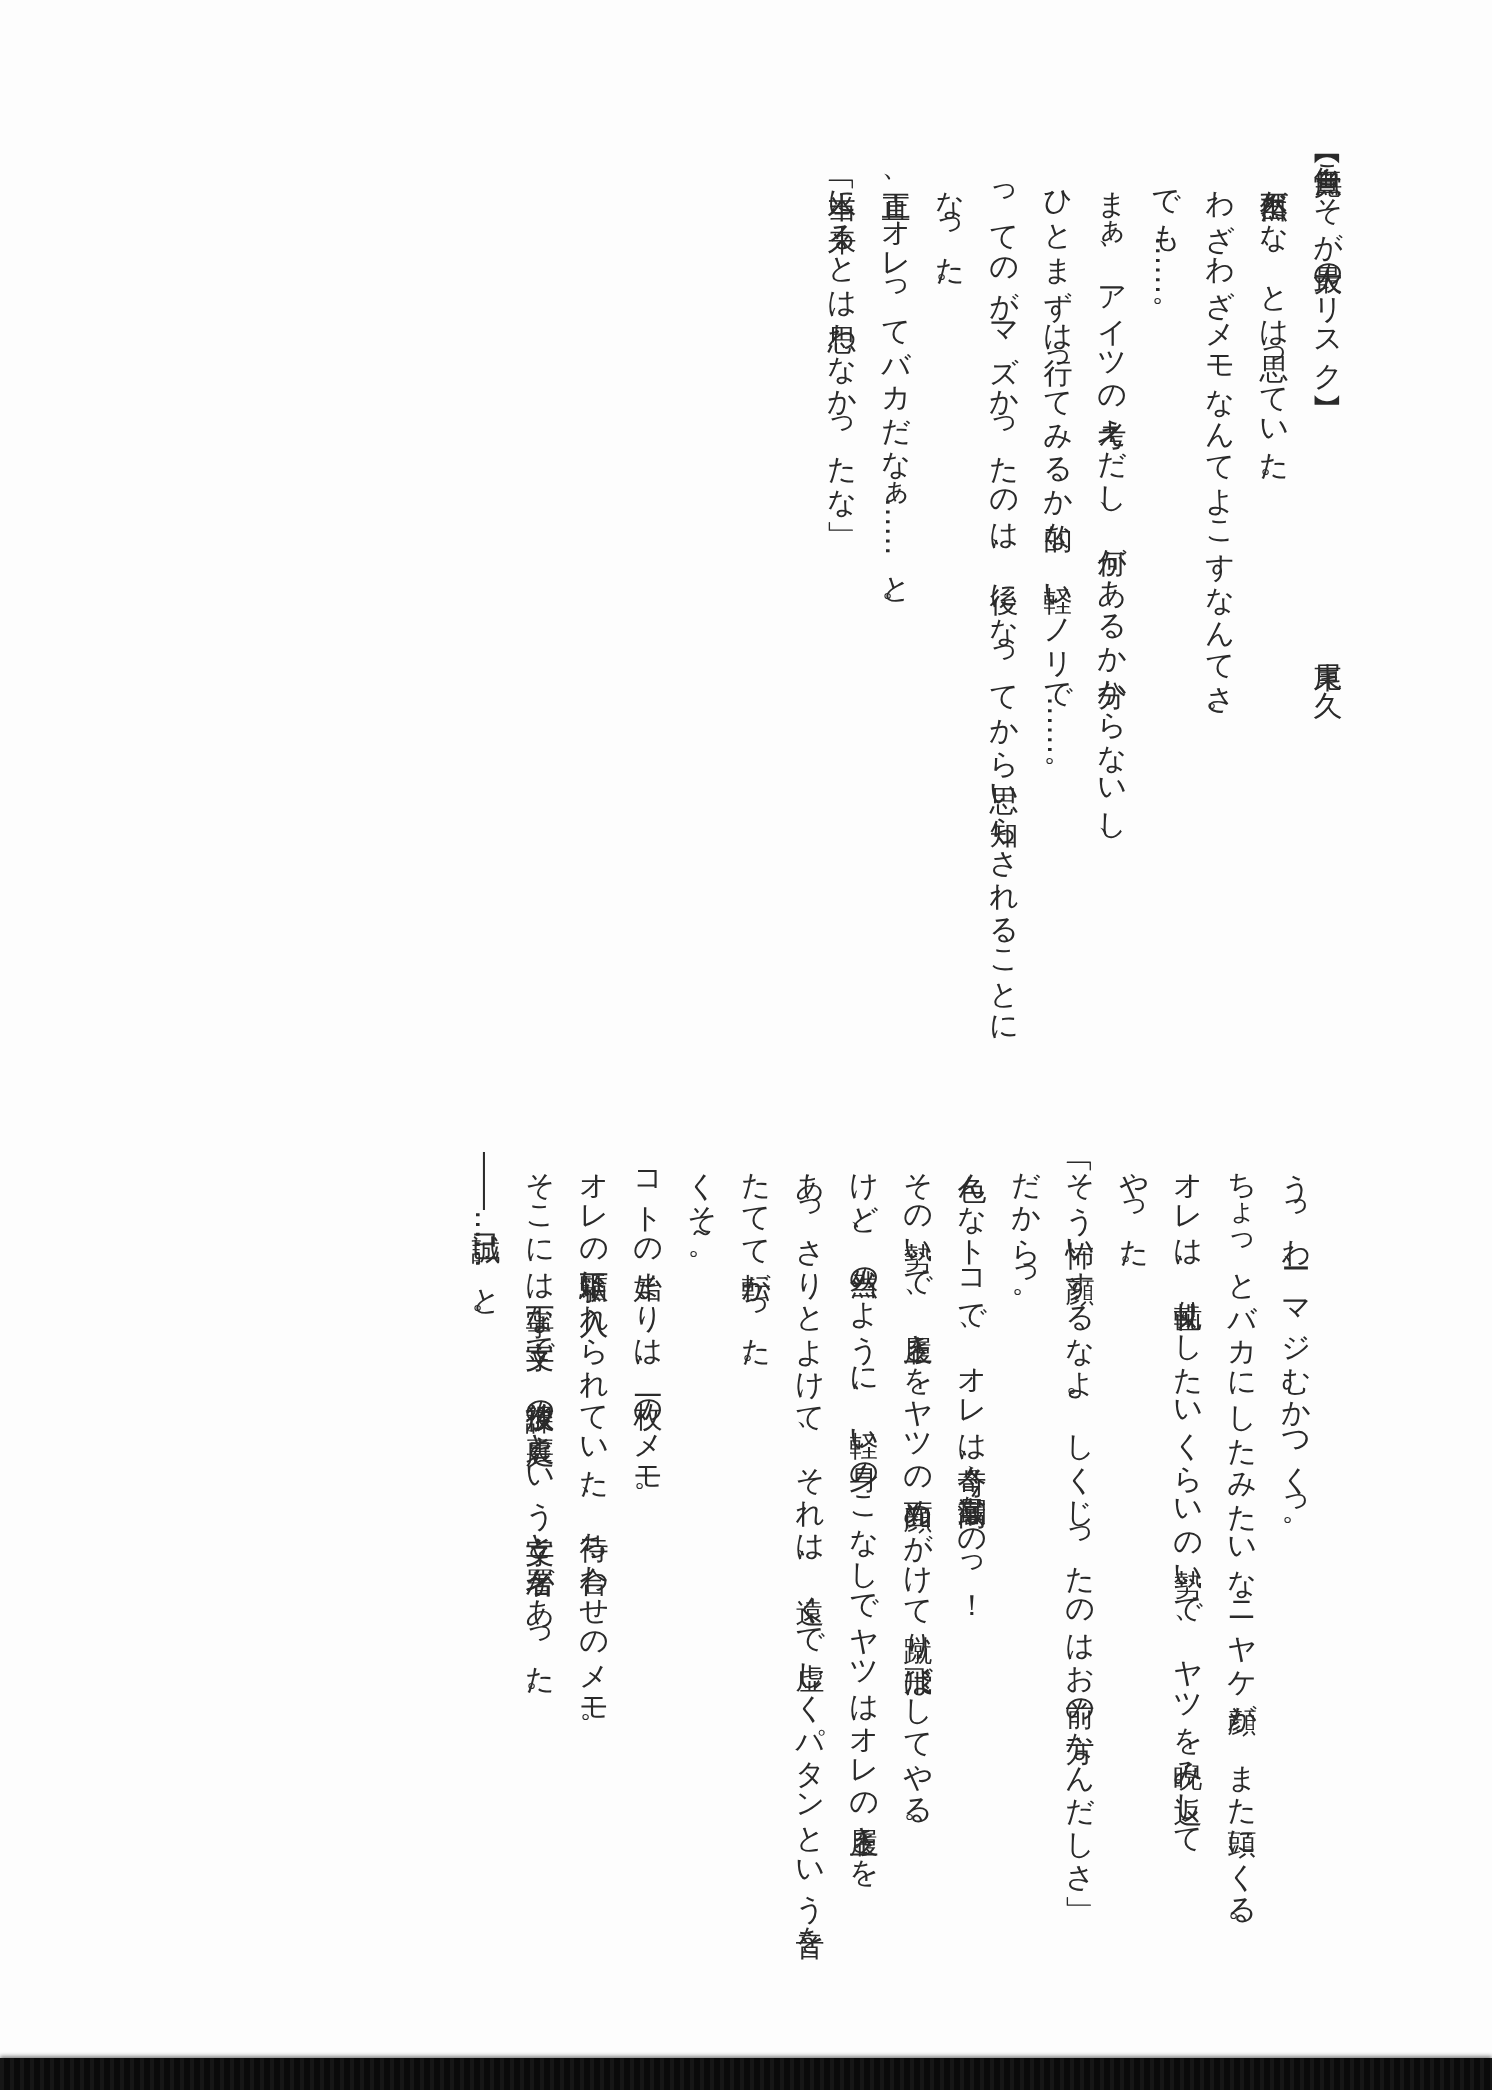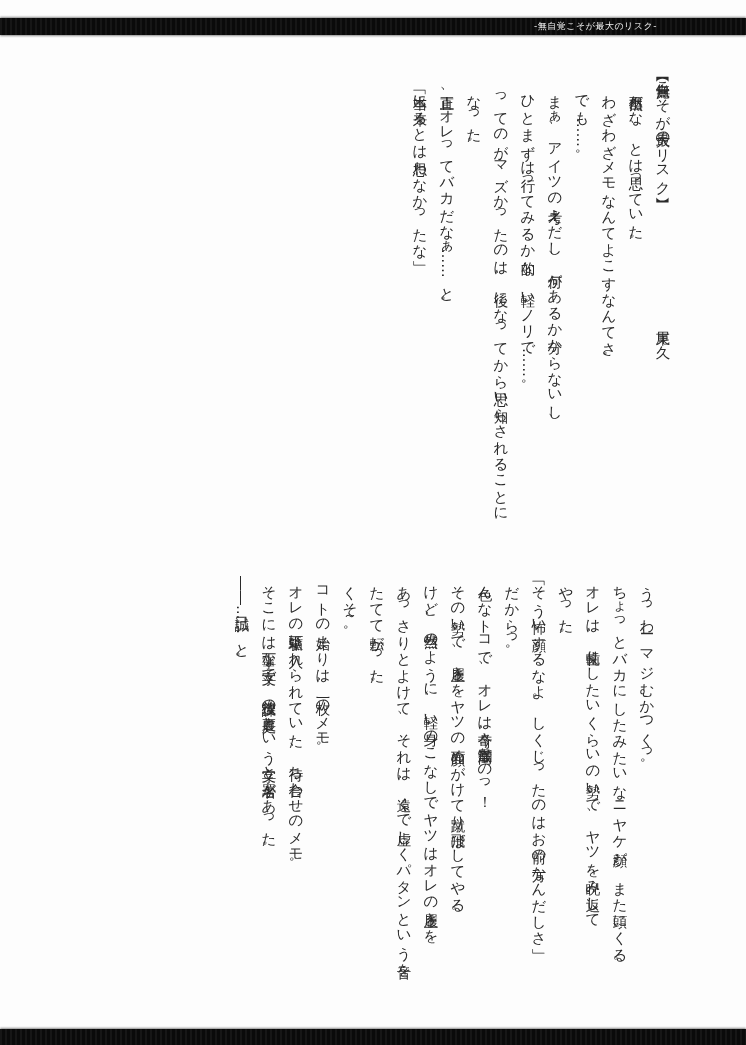--- a/index.html
+++ b/index.html
@@ -50,23 +50,20 @@
   .g51{margin-right:51px;}
   .g49{margin-right:49px;}
   .g26{margin-right:26px;}
   .g8{margin-right:8px;}
 </style>
 </head>
 <body>
 
 <div class="page">
 
-  <div class="bar bar-top">
-    <span class="bar-title">-無自覚こそが最大のリスク-</span>
-  </div>
 
   <div class="vblock s1">
     <p>
       <span>【無自覚こそが最大のリスク】</span><span class="author">東尾　久</span>
     </p>
     <p class="ind g98">不自然だな、とは思っていた。</p>
     <p class="ind">わざわざメモなんてよこすなんてさ。</p>
     <p class="ind">でも……。</p>
     <p class="ind">まぁ、アイツの考えだし、何があるか分からないし、</p>
     <p class="ind">ひとまずは行ってみるか的な、軽いノリで……。</p>

